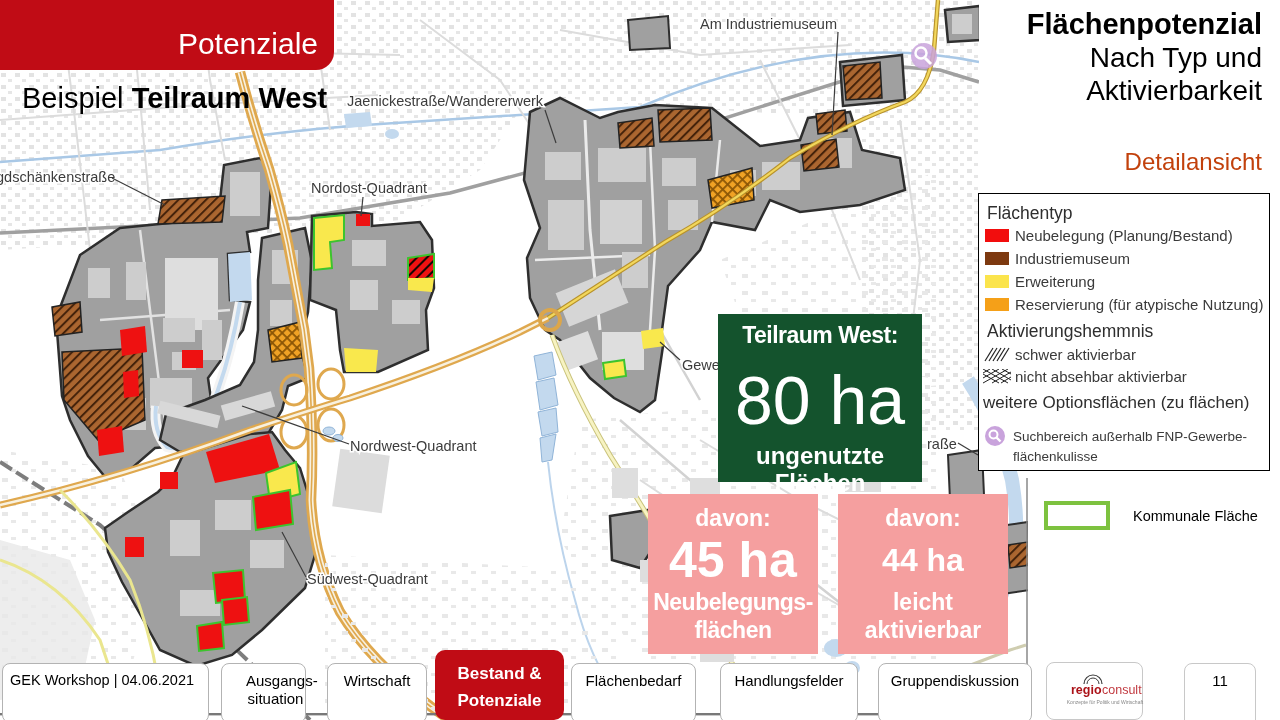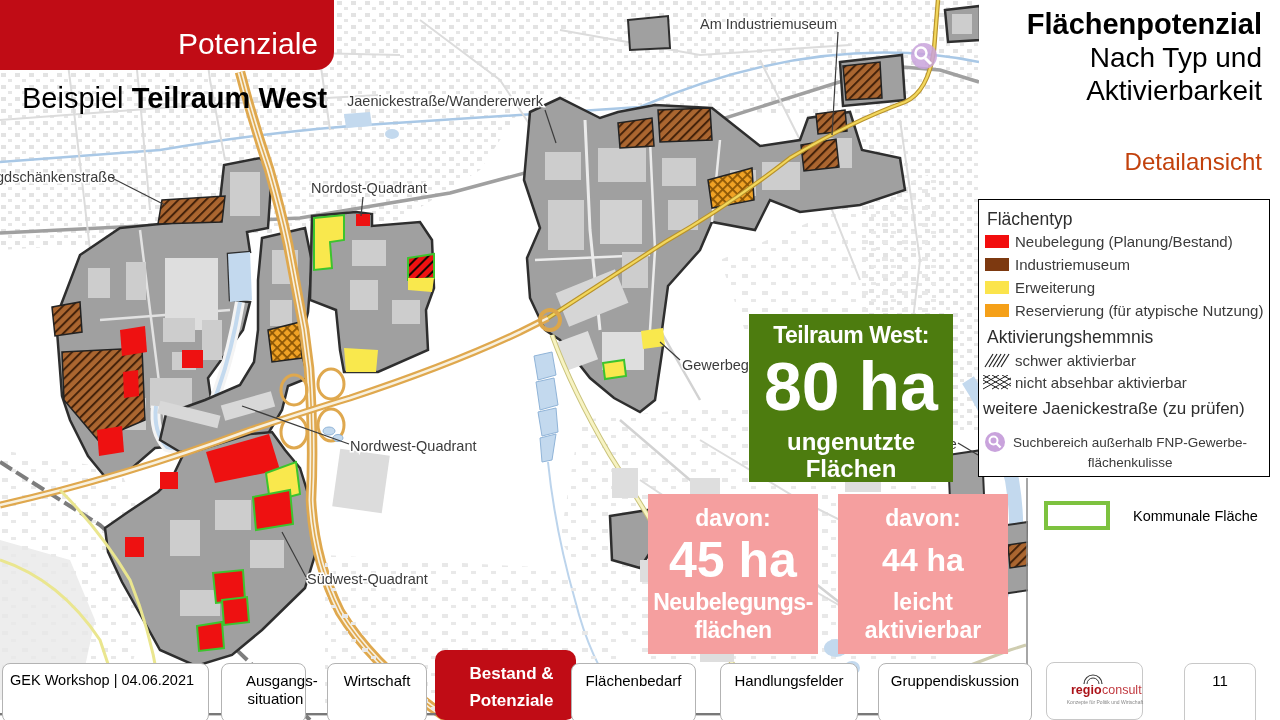--- a/index.html
+++ b/index.html
@@ -325,21 +325,21 @@
 
 <div class="abs" style="right:18px;top:148px;width:400px;text-align:right;font-size:24px;color:#c2410c;">Detailansicht</div>
 
 <div class="abs" style="left:0;top:0;width:334px;height:70px;background:#c00c15;border-radius:0 0 18px 0;">
 
 <div style="position:absolute;right:16px;top:27px;font-size:30px;color:#fff;">Potenziale</div>
 </div>
 
 <div class="abs" style="left:22px;top:82px;font-size:29px;color:#000;">Beispiel <b>Teilraum West</b></div>
 
-<div class="abs" style="left:978px;top:199px;width:292px;height:278px;background:#fff;border:1.5px solid #000;box-sizing:border-box;font-size:15px;color:#3a3a3a;white-space:nowrap;text-align:center;">
+<div class="abs" style="left:978px;top:193px;width:292px;height:278px;background:#fff;border:1.5px solid #000;box-sizing:border-box;font-size:15px;color:#3a3a3a;white-space:nowrap;">
 
   <div style="position:absolute;left:8px;top:9px;font-size:17.5px;color:#2e2e2e;">Flächentyp</div>
 
   <div style="position:absolute;left:6px;top:35px;width:24px;height:13px;background:#f20d0d;"></div>
   <div style="position:absolute;left:36px;top:33px;">Neubelegung (Planung/Bestand)</div>
 
   <div style="position:absolute;left:6px;top:58px;width:24px;height:13px;background:#7d3910;"></div>
   <div style="position:absolute;left:36px;top:56px;">Industriemuseum</div>
 
   <div style="position:absolute;left:6px;top:81px;width:24px;height:13px;background:#fbe44c;"></div>
@@ -369,39 +369,39 @@
         <line x1="9" y1="14" x2="28" y2="3"></line>
         <line x1="18" y1="14" x2="28" y2="8"></line>
         <line x1="0" y1="5" x2="16" y2="14"></line>
         <line x1="0" y1="0" x2="25" y2="14"></line>
         <line x1="9" y1="0" x2="28" y2="11"></line>
         <line x1="19" y1="0" x2="28" y2="5"></line>
       </g>
   </svg>
   <div style="position:absolute;left:36px;top:174px;">nicht absehbar aktivierbar</div>
 
-  <div style="position:absolute;left:4px;top:199px;font-size:17px;color:#2e2e2e;">weitere Jaenickestraße (zu prüfen)</div>
+  <div style="position:absolute;left:4px;top:199px;font-size:17px;color:#2e2e2e;">weitere Optionsflächen (zu flächen)</div>
 
   <svg style="position:absolute;left:5px;top:231px;" width="22" height="22">
     <circle cx="11" cy="11" r="10" fill="#c9a3dc"></circle>
     <circle cx="9.5" cy="9.5" r="4" fill="none" stroke="#fff" stroke-width="2"></circle>
     <line x1="12.5" y1="12.5" x2="16.5" y2="16.5" stroke="#fff" stroke-width="2.4"></line>
   </svg>
   <div style="position:absolute;left:34px;top:233px;line-height:20px;font-size:13.5px;">Suchbereich außerhalb FNP-Gewerbe-<br>flächenkulisse</div>
 </div>
 
 <div class="abs" style="left:1044px;top:501px;width:66px;height:29px;background:#fff;border:4px solid #7dc23f;box-sizing:border-box;"></div>
 
 <div class="abs" style="left:1133px;top:508px;font-size:14.5px;color:#000;">Kommunale Fläche</div>
 
-<div class="abs" style="left:749px;top:314px;width:204px;height:168px;background:#4d7c0f;color:#fff;text-align:center;">
+<div class="abs" style="left:718px;top:314px;width:204px;height:168px;background:#14532d;color:#fff;text-align:center;">
 
   <div style="font-size:23px;font-weight:bold;margin-top:8px;letter-spacing:-0.5px;">Teilraum West:</div>
 
-  <div style="font-size:68px;font-weight:bold;line-height:70px;margin-top:2px;">80 ha</div>
+  <div style="font-size:68px;font-weight:normal;line-height:70px;margin-top:16px;">80 ha</div>
 
   <div style="font-size:24px;font-weight:bold;line-height:27px;margin-top:7px;">ungenutzte<br>Flächen</div>
 </div>
 
 <div class="abs" style="left:648px;top:494px;width:170px;height:160px;background:#f59f9f;color:#fff;text-align:center;">
   <div style="font-size:23px;font-weight:bold;margin-top:11px;">davon:</div>
   <div style="font-size:50px;font-weight:bold;line-height:56px;">45 ha</div>
   <div style="font-size:23px;font-weight:bold;line-height:28px;letter-spacing:-0.5px;">Neubelegungs-<br>flächen</div>
 </div>
 
@@ -416,21 +416,21 @@
 </div>
 
 <div class="abs" style="left:221px;top:663px;width:85px;height:60px;background:#fff;border:1.5px solid #b3b3b3;border-radius:8px;box-sizing:border-box;font-size:15px;text-align:center;line-height:18px;">
   <div style="margin-top:8px;margin-left:24px;">Ausgangs-<br>situation</div>
 </div>
 
 <div class="abs" style="left:327px;top:663px;width:100px;height:60px;background:#fff;border:1.5px solid #b3b3b3;border-radius:8px;box-sizing:border-box;font-size:15px;text-align:center;">
   <div style="margin-top:8px;">Wirtschaft</div>
 </div>
 
-<div class="abs" style="left:435px;top:650px;width:129px;height:70px;background:#c00c15;border-radius:10px;font-size:17px;font-weight:bold;color:#fff;text-align:center;line-height:27px;padding-left:12px;">
+<div class="abs" style="left:435px;top:650px;width:129px;height:70px;background:#c00c15;border-radius:10px;font-size:17px;font-weight:bold;color:#fff;text-align:center;line-height:27px;">
   <div style="margin-top:10px;">Bestand &amp;<br>Potenziale</div>
 </div>
 
 <div class="abs" style="left:571px;top:663px;width:125px;height:60px;background:#fff;border:1.5px solid #b3b3b3;border-radius:8px;box-sizing:border-box;font-size:15px;text-align:center;">
   <div style="margin-top:8px;">Flächenbedarf</div>
 </div>
 
 <div class="abs" style="left:720px;top:663px;width:138px;height:60px;background:#fff;border:1.5px solid #b3b3b3;border-radius:8px;box-sizing:border-box;font-size:15px;text-align:center;">
   <div style="margin-top:8px;">Handlungsfelder</div>
 </div>

